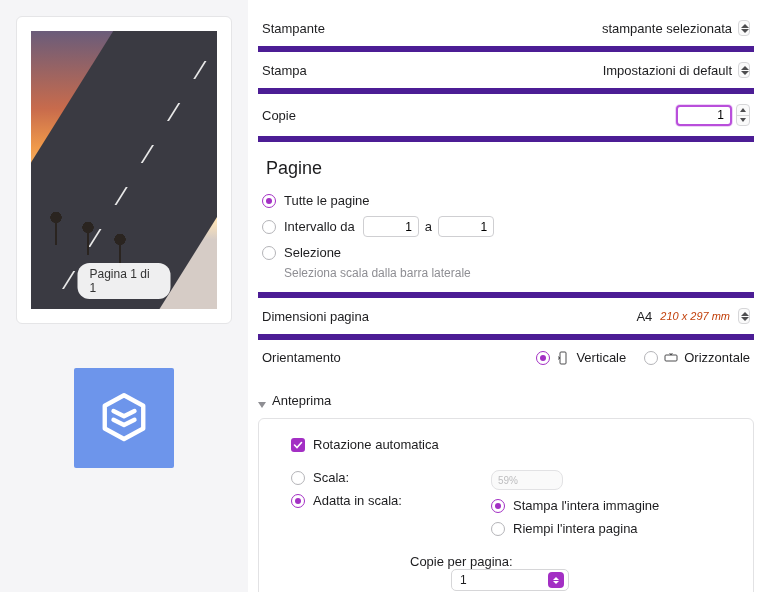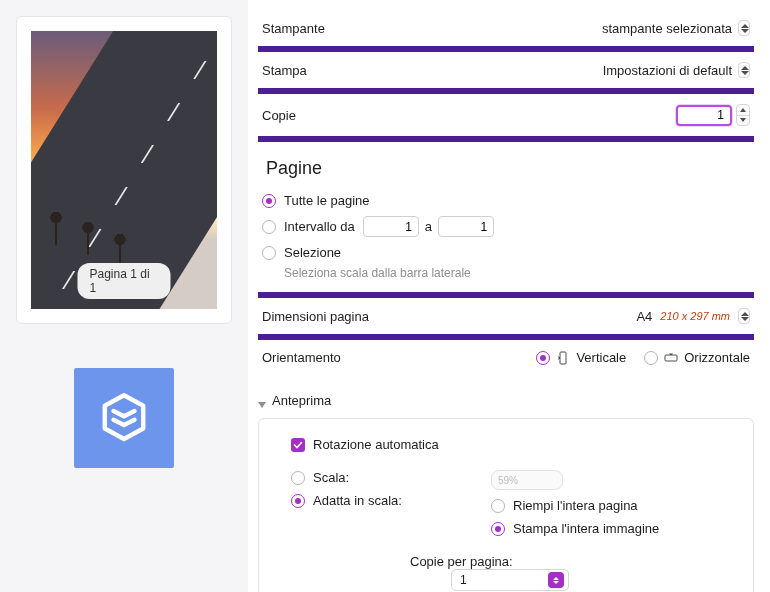--- a/index.html
+++ b/index.html
@@ -197,26 +197,26 @@
         <div class="scale-row">
           <span class="radio checked"></span>
           <span>Adatta in scala:</span>
         </div>
       </div>
       <div class="right">
         <div class="scale-row">
           <input class="pct-input" disabled="" value="59%" style="">
         </div>
         <div class="scale-row">
+          <span class="radio checked"></span>
+          <span>Stampa l'intera immagine</span>
+        </div>
+        <div class="scale-row">
           <span class="radio"></span>
           <span>Riempi l'intera pagina</span>
-        </div>
-        <div class="scale-row">
-          <span class="radio checked"></span>
-          <span>Stampa l'intera immagine</span>
         </div>
       </div>
     </div>
 
     <div class="two-col" style="margin-top:14px; align-items:center;flex-direction:column;">
       <div class="left">
         <span>Copie per pagina:</span>
       </div>
       <div class="right">
         <div class="copies-select">

